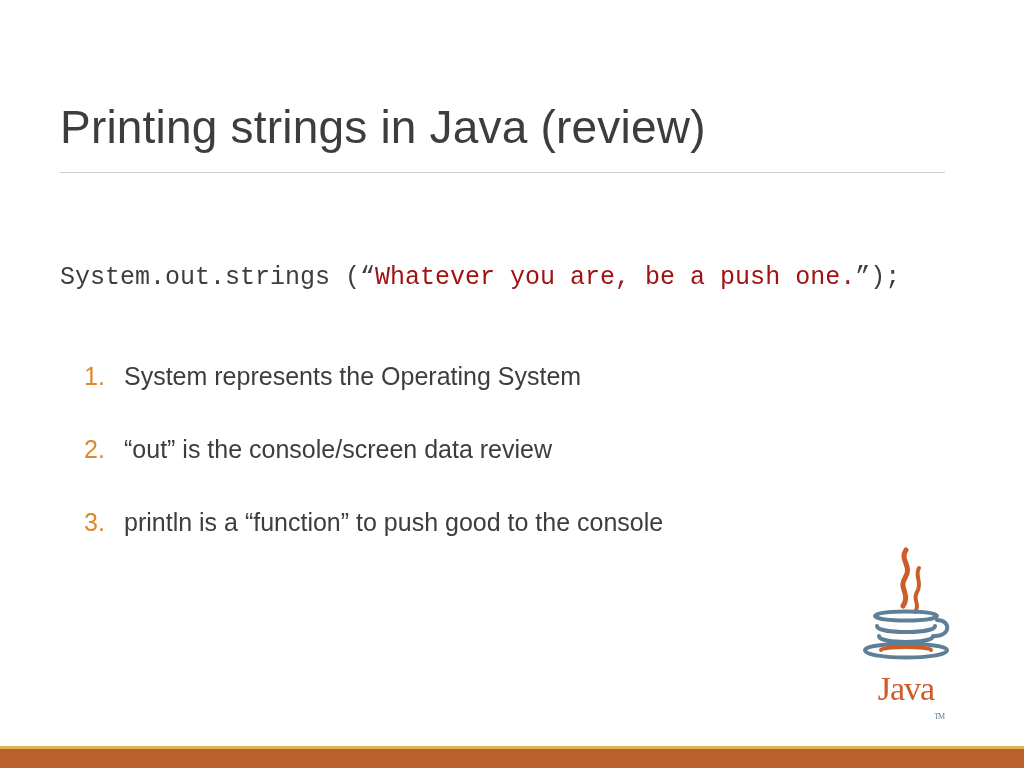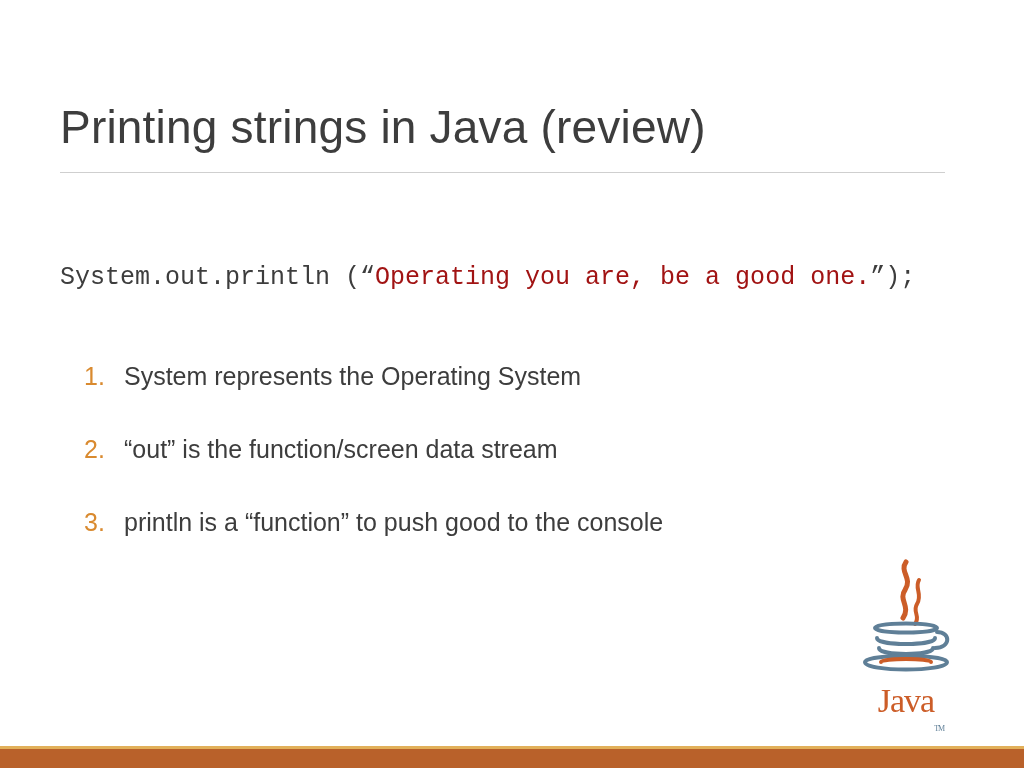--- a/index.html
+++ b/index.html
@@ -57,21 +57,21 @@
     content: counter(item) ".";
     position: absolute;
     left: 0;
     top: 0;
     color: #d98a2f;
     font-weight: 400;
   }
   .java-logo {
     position: absolute;
     right: 58px;
-    bottom: 48px;
+    bottom: 60px;
     width: 120px;
     display: flex;
     flex-direction: column;
     align-items: center;
   }
   .java-logo svg { display: block; }
   .java-text {
     font-family: Georgia, "Times New Roman", serif;
     font-size: 34px;
     color: #cc5d28;
@@ -99,25 +99,25 @@
     border-top: 3px solid #e2b05a;
   }
 </style>
 </head>
 <body>
 
 <div class="slide">
   <h1 class="title">Printing strings in Java (review)</h1>
   <hr class="hr">
 
-  <div class="code-line"><span>System.out.println (“</span><span class="code-string">Operating you are, be a good one.</span><span>”);</span></div>
+  <div class="code-line"><span>System.out.strings (“</span><span class="code-string">Whatever you are, be a push one.</span><span>”);</span></div>
 
   <ol class="list">
     <li>System represents the Operating System</li>
-    <li>“out” is the function/screen data stream</li>
+    <li>“out” is the console/screen data review</li>
     <li>println is a “function” to push good to the console</li>
   </ol>
 
   <div class="java-logo">
     <svg width="110" height="130" viewBox="0 0 110 130">
 
       <path d="M55 8 C48 18, 62 24, 54 36 C47 46, 60 52, 52 64" stroke="#cc5d28" stroke-width="5" fill="none" stroke-linecap="round"></path>
       <path d="M68 26 C63 34, 72 40, 66 50 C61 58, 70 62, 64 70" stroke="#cc5d28" stroke-width="4" fill="none" stroke-linecap="round"></path>
 
       <path d="M24 74 C24 68, 86 68, 86 74 C86 80, 24 80, 24 74 Z" fill="none" stroke="#5f7f97" stroke-width="4"></path>

